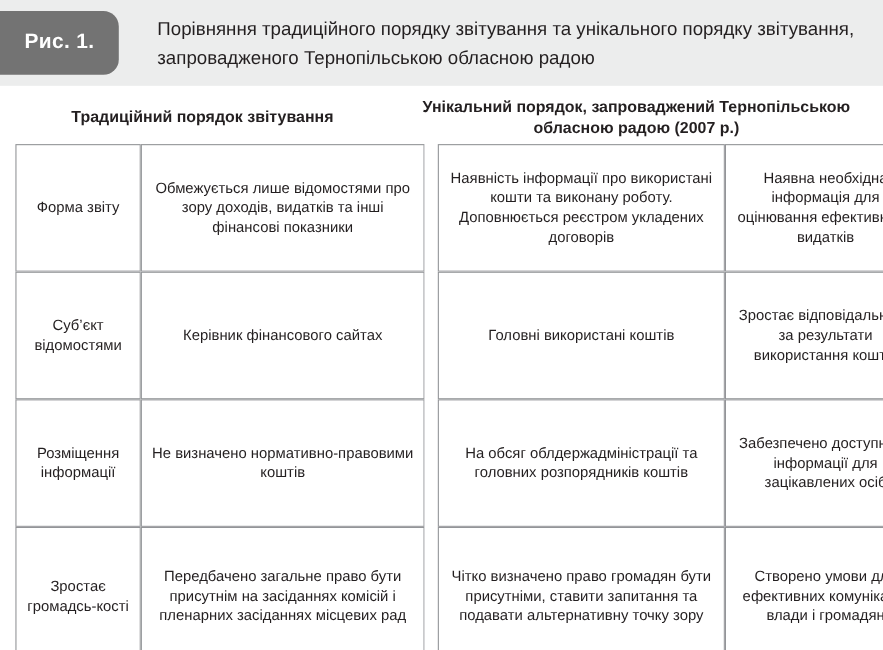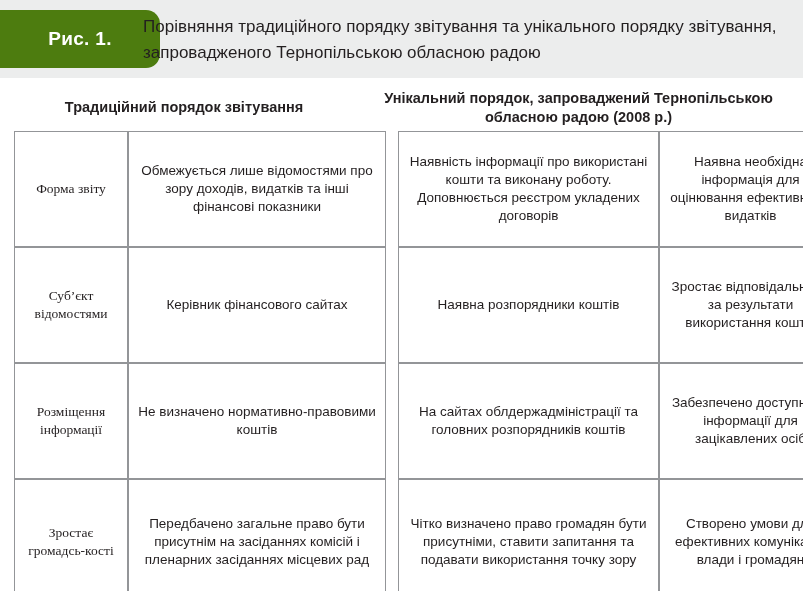--- a/index.html
+++ b/index.html
@@ -28,23 +28,23 @@
     left: 0;
     top: 0;
     width: 803px;
     height: 78px;
     background: #eceded;
   }
   .header-tab {
     position: absolute;
     left: 0;
     top: 10px;
-    width: 160px;
+    width: 108px;
     height: 58px;
-    background: #4d7c0f;
+    background: #737373;
     border-radius: 0 14px 14px 0;
     display: flex;
     align-items: center;
     justify-content: center;
   }
   .header-tab-label {
     color: #ffffff;
     font-size: 19px;
     font-weight: bold;
     letter-spacing: 0.3px;
@@ -102,21 +102,21 @@
   .table td {
     border: 1px solid #939598;
     text-align: center;
     vertical-align: middle;
     font-size: 13.5px;
     line-height: 18px;
     color: #231f20;
     padding: 6px 7px;
     background: #ffffff;
   }
-  .c-label    { width: 98px; font-family: Liberation Serif, serif;  }
+  .c-label    { width: 98px;  }
   .c-trad     { width: 242px; }
   .c-gap      { width: 12px; border: none !important; background: #ffffff !important; padding: 0 !important; }
   .c-uniq     { width: 245px; margin-top: 22px; }
   .c-result   { width: 167px; }
 
   tr.row-1 td { height: 102px; }
   tr.row-2 td { height: 102px; }
   tr.row-3 td { height: 102px; }
   tr.row-4 td { height: 112px; }
 
@@ -129,21 +129,21 @@
 
   <div class="header">
     <div class="header-tab">
       <span class="header-tab-label">Рис. 1.</span>
     </div>
     <div class="header-title">Порівняння традиційного порядку звітування та унікального порядку звітування, запровадженого Тернопільською обласною радою</div>
   </div>
 
   <div class="col-headings">
     <div class="col-head col-head-left">Традиційний порядок звітування</div>
-    <div class="col-head col-head-right">Унікальний порядок, запроваджений Тернопільською обласною радою (2008 р.)</div>
+    <div class="col-head col-head-right">Унікальний порядок, запроваджений Тернопільською обласною радою (2007 р.)</div>
   </div>
 
   <table class="table">
     <tbody>
       <tr class="row-1">
         <td class="c-label">
             <span class="cell-text">Форма звіту</span>
           </td>
         <td class="c-trad">
             <span class="cell-text">Обмежується лише відомостями про зору доходів, видатків та інші фінансові показники</span>
@@ -158,51 +158,51 @@
       </tr>
       <tr class="row-2">
         <td class="c-label">
             <span class="cell-text">Суб’єкт відомостями</span>
           </td>
         <td class="c-trad">
             <span class="cell-text">Керівник фінансового сайтах</span>
           </td>
         <td class="c-gap"></td>
         <td class="c-uniq">
-            <span class="cell-text">Наявна розпорядники коштів</span>
+            <span class="cell-text">Головні використані коштів</span>
           </td>
         <td class="c-result">
             <span class="cell-text">Зростає відповідальність за результати використання коштів</span>
           </td>
       </tr>
       <tr class="row-3">
         <td class="c-label">
             <span class="cell-text">Розміщення інформації</span>
           </td>
         <td class="c-trad">
             <span class="cell-text">Не визначено нормативно-правовими коштів</span>
           </td>
         <td class="c-gap"></td>
         <td class="c-uniq">
-            <span class="cell-text">На сайтах облдержадміністрації та головних розпорядників коштів</span>
+            <span class="cell-text">На обсяг облдержадміністрації та головних розпорядників коштів</span>
           </td>
         <td class="c-result">
             <span class="cell-text">Забезпечено доступність інформації для зацікавлених осіб</span>
           </td>
       </tr>
       <tr class="row-4">
         <td class="c-label">
             <span class="cell-text">Зростає громадсь-кості</span>
           </td>
         <td class="c-trad">
             <span class="cell-text">Передбачено загальне право бути присутнім на засіданнях комісій і пленарних засіданнях місцевих рад</span>
           </td>
         <td class="c-gap"></td>
         <td class="c-uniq">
-            <span class="cell-text">Чітко визначено право громадян бути присутніми, ставити запитання та подавати використання точку зору</span>
+            <span class="cell-text">Чітко визначено право громадян бути присутніми, ставити запитання та подавати альтернативну точку зору</span>
           </td>
         <td class="c-result">
             <span class="cell-text">Створено умови для ефективних комунікацій влади і громадян</span>
           </td>
       </tr>
     </tbody>
   </table>
 
 </div>
 

